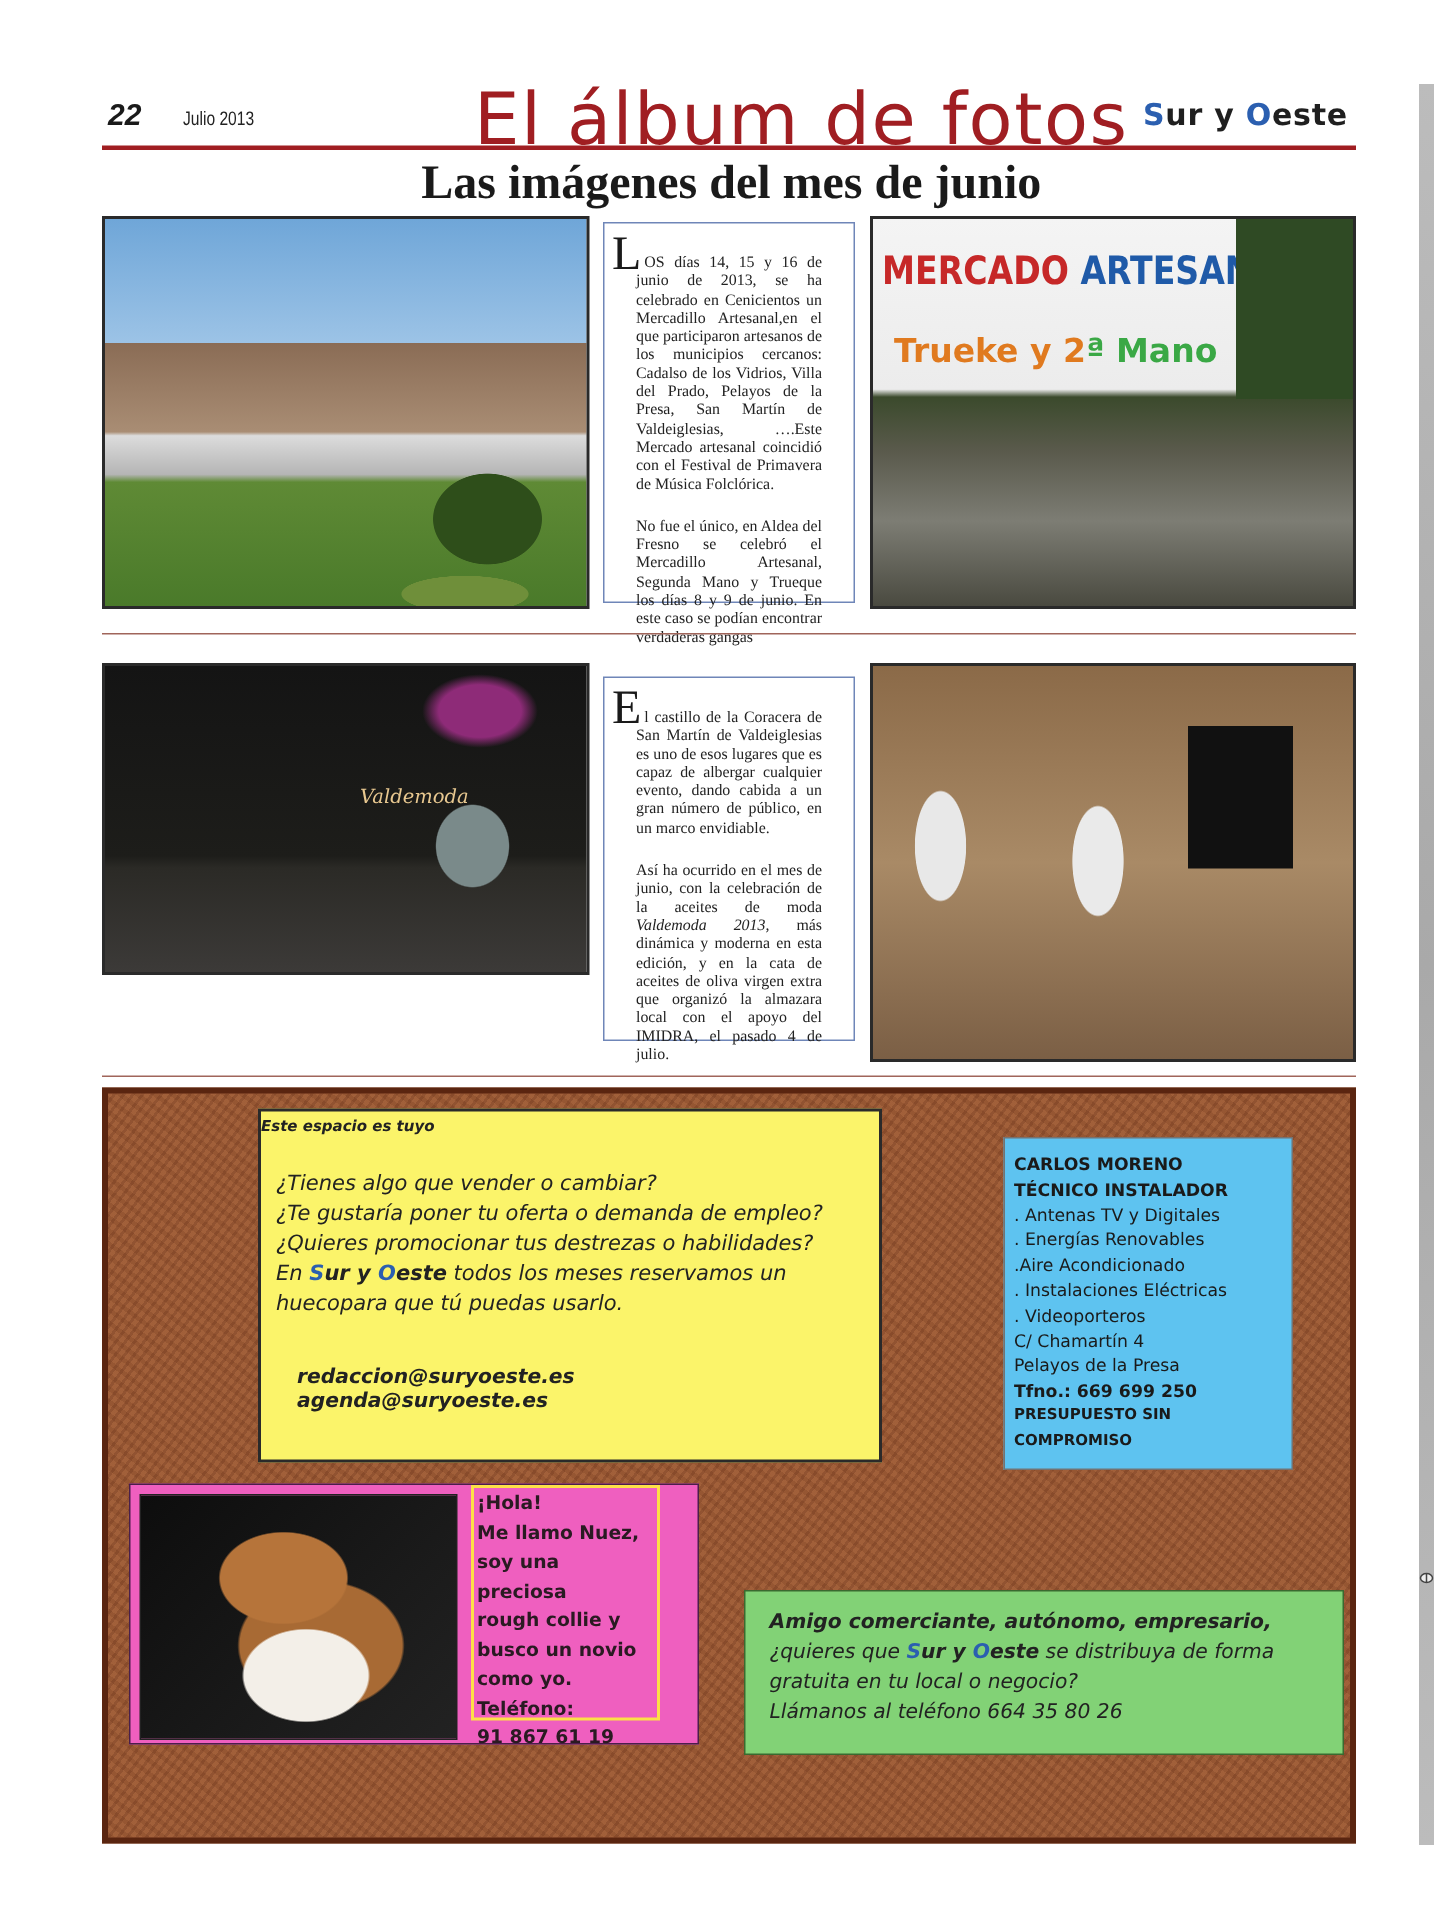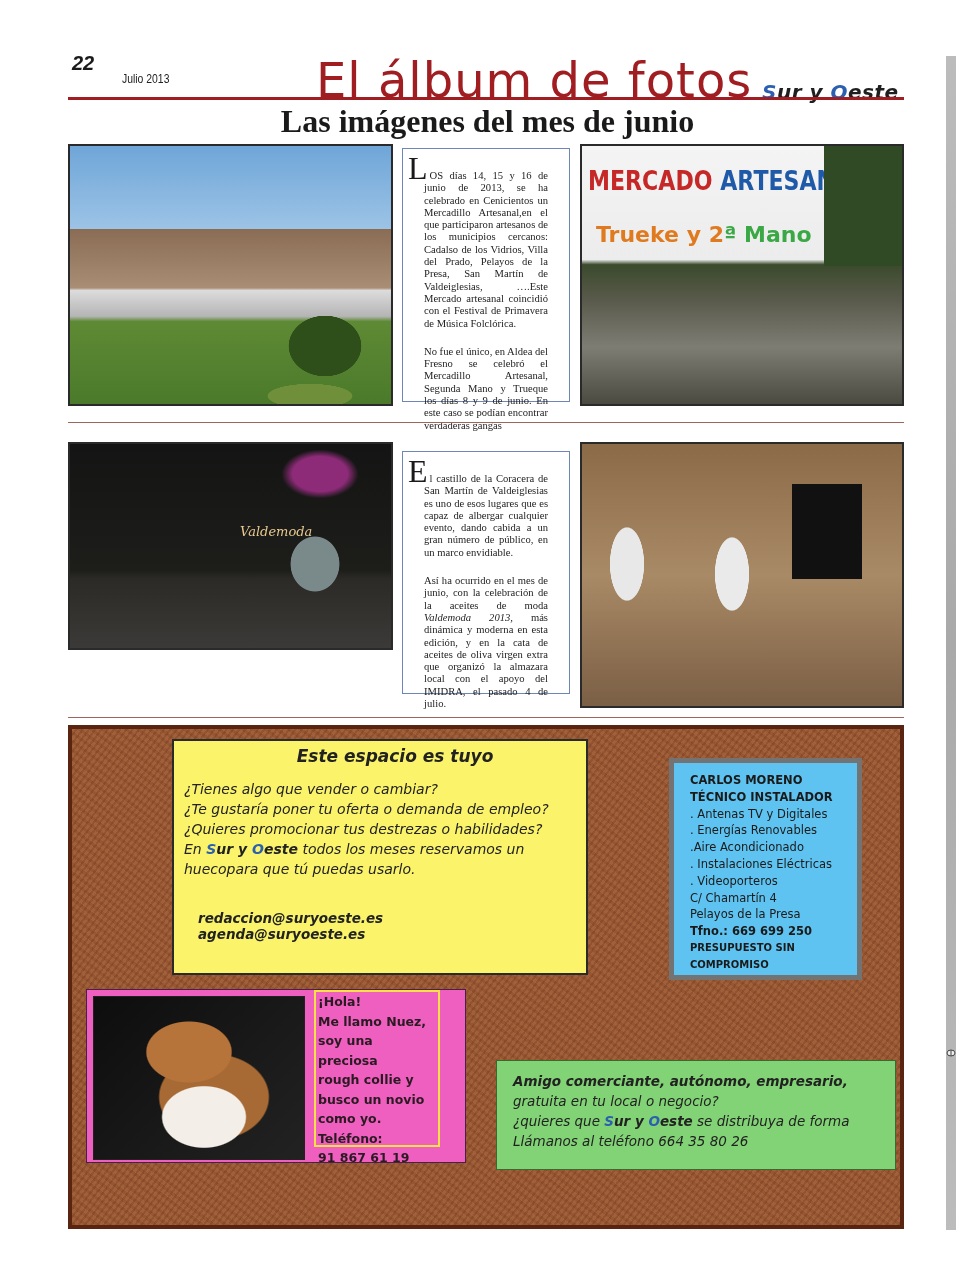--- a/index.html
+++ b/index.html
@@ -1,22 +1,22 @@
 <!DOCTYPE html>
 <html><head>
 <meta charset="utf-8">
 <style>
   html, body { margin:0; padding:0; }
   body { width:957px; height:1280px; background:#ffffff; position:relative; overflow:hidden; font-family:"Liberation Serif", serif; }
   .abs { position:absolute; }
   
-  .page-num { left:72px; top:52px; font-family:"Liberation Sans", sans-serif; font-style:italic; font-weight:bold; font-size:20px; color:#1a1a1a; }
+  .page-num { left:72px; top:66px; font-family:"Liberation Sans", sans-serif; font-style:italic; font-weight:bold; font-size:20px; color:#1a1a1a; }
   .issue-date { left:122px; top:71px; font-family:"Liberation Sans", sans-serif; font-size:13px; color:#222; transform:scaleX(0.8); transform-origin:left; }
   .section-title { left:316px; top:58px; font-family:"DejaVu Sans", sans-serif; font-size:48px; color:#a01e22; letter-spacing:1px; line-height:44px; }
-  .brand { left:762px; top:64px; font-family:"DejaVu Sans", sans-serif; font-style:italic; font-weight:bold; font-size:20px; color:#1f1f1f; letter-spacing:0.5px;margin-top:16px; }
+  .brand { left:762px; top:64px; font-family:"DejaVu Sans", sans-serif; font-weight:bold; font-size:20px; color:#1f1f1f; letter-spacing:0.5px; }
   .brand .s, .brand .o { color:#2b5fb0; }
   .header-rule { left:68px; top:97px; width:836px; height:3px; background:#a01e22; }
   .headline { left:0; top:100px; width:975px; text-align:center; font-family:"Liberation Serif", serif; font-weight:bold; font-size:32px; color:#1a1a1a; line-height:42px; }
   
   .photo { border:2px solid #2a2a2a; box-sizing:border-box; overflow:hidden; }
   .photo1 { left:68px; top:144px; width:325px; height:262px;
     background:
       radial-gradient(ellipse 60px 50px at 255px 200px, #2e4e1a 60%, transparent 61%),
       radial-gradient(ellipse 70px 20px at 240px 250px, #6f8f3a 60%, transparent 61%),
       linear-gradient(180deg, #6fa6d8 0%, #9cc3e6 32%, #8a6c55 32%, #a98d74 55%, #dcdcdc 56%, #b5b5b5 66%, #5f8a35 68%, #4a7a2a 100%); }
@@ -50,27 +50,27 @@
   .rule { height:1px; background:#a0655a; }
   .rule1 { left:68px; top:422px; width:836px; }
   .rule2 { left:68px; top:717px; width:836px; }
   
   .cork { left:68px; top:725px; width:836px; height:504px; box-sizing:border-box; border:4px solid #5a2510;
     background:
       repeating-linear-gradient(37deg, rgba(120,60,30,0.25) 0 3px, rgba(170,100,60,0.15) 3px 7px),
       repeating-linear-gradient(-53deg, rgba(90,40,20,0.2) 0 2px, rgba(200,130,80,0.12) 2px 5px),
       #9a5a36; }
   .yellow-note { left:172px; top:739px; width:416px; height:236px; background:#fbf46a; border:2px solid #2a2a2a; box-sizing:border-box; font-family:"DejaVu Sans", sans-serif; color:#222; }
-  .note-title { position:absolute; left:15px; top:5px; width:100%; text-align:center; font-style:italic; font-weight:bold; font-size:17px; }
+  .note-title { position:absolute; left:0; top:5px; width:100%; text-align:left; font-style:italic; font-weight:bold; font-size:10px; }
   .note-lines { position:absolute; left:10px; top:38px; font-style:italic; font-size:14px; line-height:20px; }
   .brand-inline { font-weight:bold; }
   .brand-inline .s, .brand-inline .o { color:#2b5fb0; }
   .emails { position:absolute; left:24px; top:169px; font-style:italic; font-weight:bold; font-size:13.5px; }
   .emails span { margin-right:38px; }
-  .blue-note { left:669px; top:758px; width:193px; height:222px; background:#5ec3f0; border:5px solid #737373; box-sizing:border-box; padding:9px 16px; font-family:"DejaVu Sans", sans-serif; font-size:11.5px; line-height:16.8px; color:#1a1a1a; }
+  .blue-note { left:669px; top:758px; width:193px; height:222px; background:#5ec3f0; border:1px solid #737373; box-sizing:border-box; padding:9px 6px; font-family:"DejaVu Sans", sans-serif; font-size:11.5px; line-height:16.8px; color:#1a1a1a; }
   .blue-note .b { font-weight:bold; }
   .blue-note .sm { font-size:10px; font-weight:bold; }
   .pink-note { left:86px; top:989px; width:380px; height:174px; background:#ef5fbf; border:1px solid #4a1f4a; box-sizing:border-box; }
   .dog-photo { left:6px; top:6px; width:212px; height:164px; border:1px solid #222; box-sizing:border-box;
     background:
       radial-gradient(ellipse 75px 55px at 110px 120px, #f3efe8 55%, transparent 57%),
       radial-gradient(ellipse 70px 50px at 95px 55px, #b6743a 60%, transparent 62%),
       radial-gradient(ellipse 90px 70px at 120px 100px, #a86a34 60%, transparent 62%),
       linear-gradient(135deg, #0d0d0d 0%, #1a1a1a 60%, #222 100%); }
   .pink-text { left:227px; top:0px; width:126px; height:157px; border:2px solid #fde047; box-sizing:border-box; padding:0 2px; font-family:"DejaVu Sans", sans-serif; font-weight:bold; font-size:12.5px; line-height:19.5px; color:#2a1a22; }
@@ -158,22 +158,22 @@
     <div>rough collie y</div>
     <div>busco un novio</div>
     <div>como yo.</div>
     <div>Teléfono:</div>
     <div>91 867 61 19</div>
   </div>
 </div>
 
 <div class="abs green-note">
   <div class="first">Amigo comerciante, autónomo, empresario,</div>
+  <div><span>¿quieres que </span><span class="brand-inline"><span class="s">S</span><span>ur y </span><span class="o">O</span><span>este</span></span><span> se distribuya de forma</span></div>
   <div>gratuita en tu local o negocio?</div>
-  <div><span>¿quieres que </span><span class="brand-inline"><span class="s">S</span><span>ur y </span><span class="o">O</span><span>este</span></span><span> se distribuya de forma</span></div>
   <div>Llámanos al teléfono 664 35 80 26</div>
 </div>
 
 <div class="abs scrollbar"></div>
 <div class="abs scroll-thumb">
   <svg width="10" height="10" viewBox="0 0 10 10">
       <ellipse cx="5" cy="5" rx="4" ry="3" fill="#eee" stroke="#444" stroke-width="1"></ellipse>
       <line x1="5" y1="2" x2="5" y2="8" stroke="#444" stroke-width="1"></line>
     </svg>
 </div>

